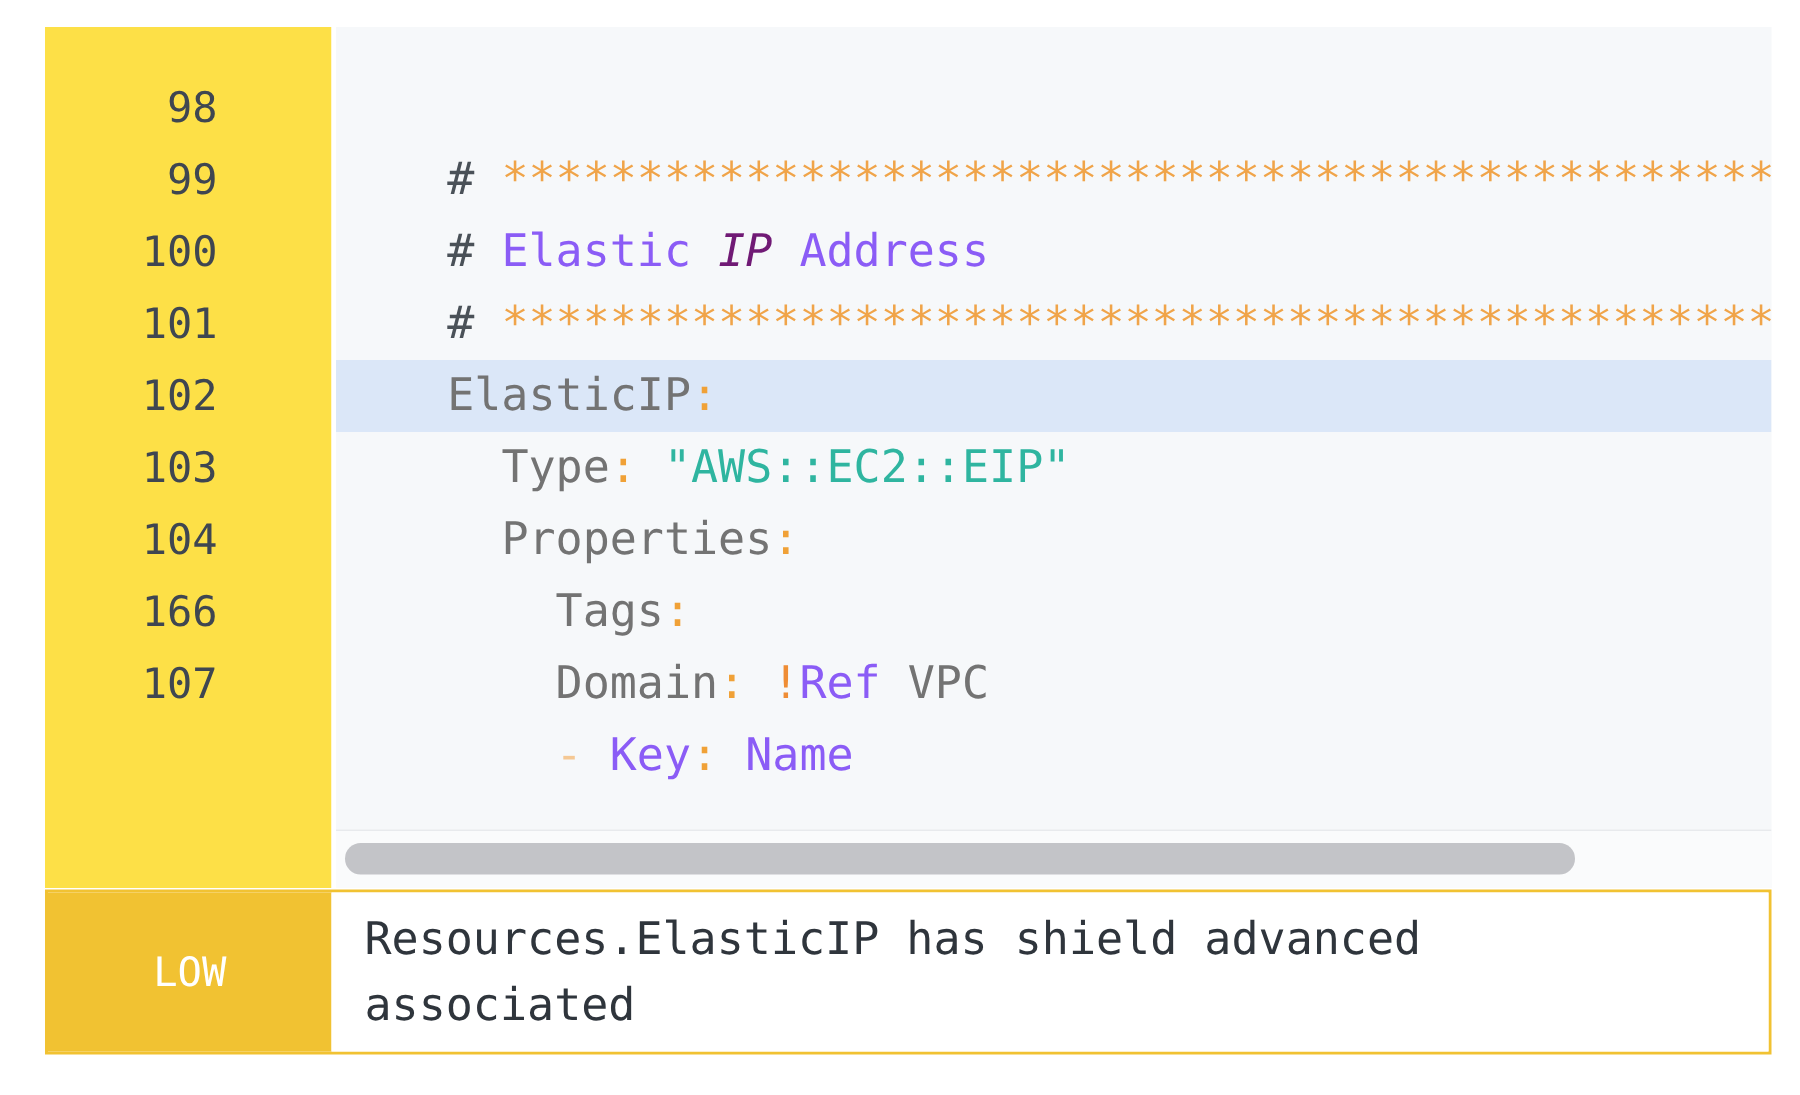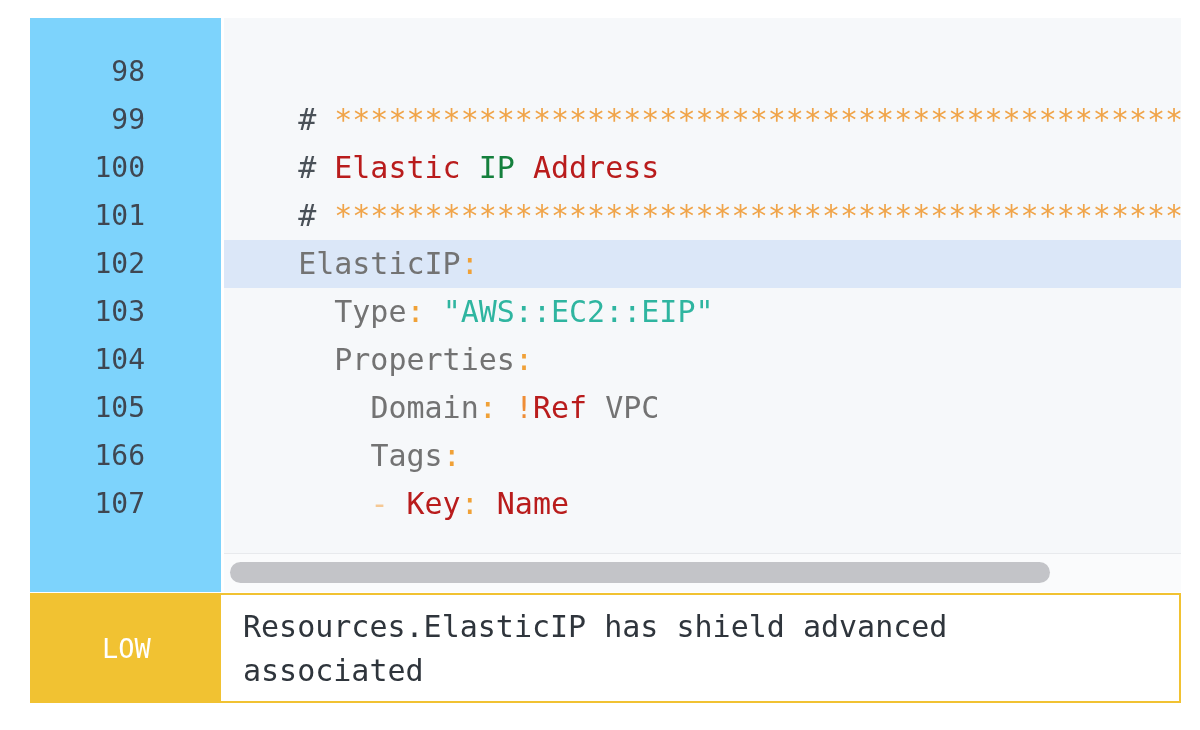--- a/index.html
+++ b/index.html
@@ -8,21 +8,21 @@
     background: #ffffff;
     overflow: hidden;
     font-family: "DejaVu Sans Mono", "Liberation Mono", monospace;
   }
   .page { position: absolute; left: 30px; top: 18px; width: 1151px; }
 
   
   .top-row { display: flex; height: 574px; }
   .gutter {
     width: 191px; flex: none;
-    background: #7dd3fc;
+    background: #fde047;
     padding-top: 30px;
   }
   .ln {
     height: 48px; line-height: 48px;
     text-align: right; padding-right: 76px;
     font-size: 28px; color: #3f4651;
   }
   .gutter-gap { width: 3px; flex: none; background: #ffffff; }
   .code-pane {
     flex: 1;
@@ -34,23 +34,23 @@
     height: 48px; line-height: 48px;
     padding-left: 38px;
     white-space: pre;
     font-size: 30px;
     color: #575f68;
   }
   .cl.hl { background: #dbe7f8; }
 
   
   .tk-hash   { color: #4a5158; }
-  .tk-plain  { color: #b91c1c; }
+  .tk-plain  { color: #8b5cf6; }
   .tk-stars  { color: #f0a449; }
-  .tk-match  { color: #15803d; }
+  .tk-match  { color: #701a75; font-style: italic; }
   .tk-key    { color: #737373; }
   .tk-colon  { color: #f0a137; }
   .tk-tag    { color: #ef8d35; }
   .tk-dash   { color: #f5c894; }
   .tk-string { color: #2fb5a0; }
 
   
   .hscroll {
     margin-top: 25px;
     border-top: 1px solid #e8eaed;
@@ -95,36 +95,35 @@
 
   <div class="top-row">
     <div class="gutter" id="gutter">
         <div class="ln">98</div>
         <div class="ln">99</div>
         <div class="ln">100</div>
         <div class="ln">101</div>
         <div class="ln">102</div>
         <div class="ln">103</div>
         <div class="ln">104</div>
-        <div class="ln">105</div>
         <div class="ln">166</div>
         <div class="ln">107</div>
       </div>
     <div class="gutter-gap"></div>
     <div class="code-pane">
       <div class="code-lines" id="code-lines">
           <div class="cl"></div>
           <div class="cl"><span>  </span><span class="tk-hash"># </span><span class="tk-stars">**********************************************************************</span></div>
           <div class="cl"><span>  </span><span class="tk-hash"># </span><span class="tk-plain">Elastic </span><span class="tk-match">IP</span><span class="tk-plain"> Address</span></div>
           <div class="cl"><span>  </span><span class="tk-hash"># </span><span class="tk-stars">**********************************************************************</span></div>
           <div class="cl hl"><span>  </span><span class="tk-key">ElasticIP</span><span class="tk-colon">:</span></div>
           <div class="cl"><span>    </span><span class="tk-key">Type</span><span class="tk-colon">: </span><span class="tk-string">"AWS::EC2::EIP"</span></div>
           <div class="cl"><span>    </span><span class="tk-key">Properties</span><span class="tk-colon">:</span></div>
+          <div class="cl"><span>      </span><span class="tk-key">Tags</span><span class="tk-colon">:</span></div>
           <div class="cl"><span>      </span><span class="tk-key">Domain</span><span class="tk-colon">: </span><span class="tk-tag">!</span><span class="tk-plain">Ref </span><span class="tk-key">VPC</span></div>
-          <div class="cl"><span>      </span><span class="tk-key">Tags</span><span class="tk-colon">:</span></div>
           <div class="cl"><span>      </span><span class="tk-dash">- </span><span class="tk-plain">Key</span><span class="tk-colon">: </span><span class="tk-plain">Name</span></div>
         </div>
       <div class="hscroll">
         <div class="hthumb"></div>
       </div>
     </div>
   </div>
 
   <div class="finding">
     <div class="badge">LOW</div>

